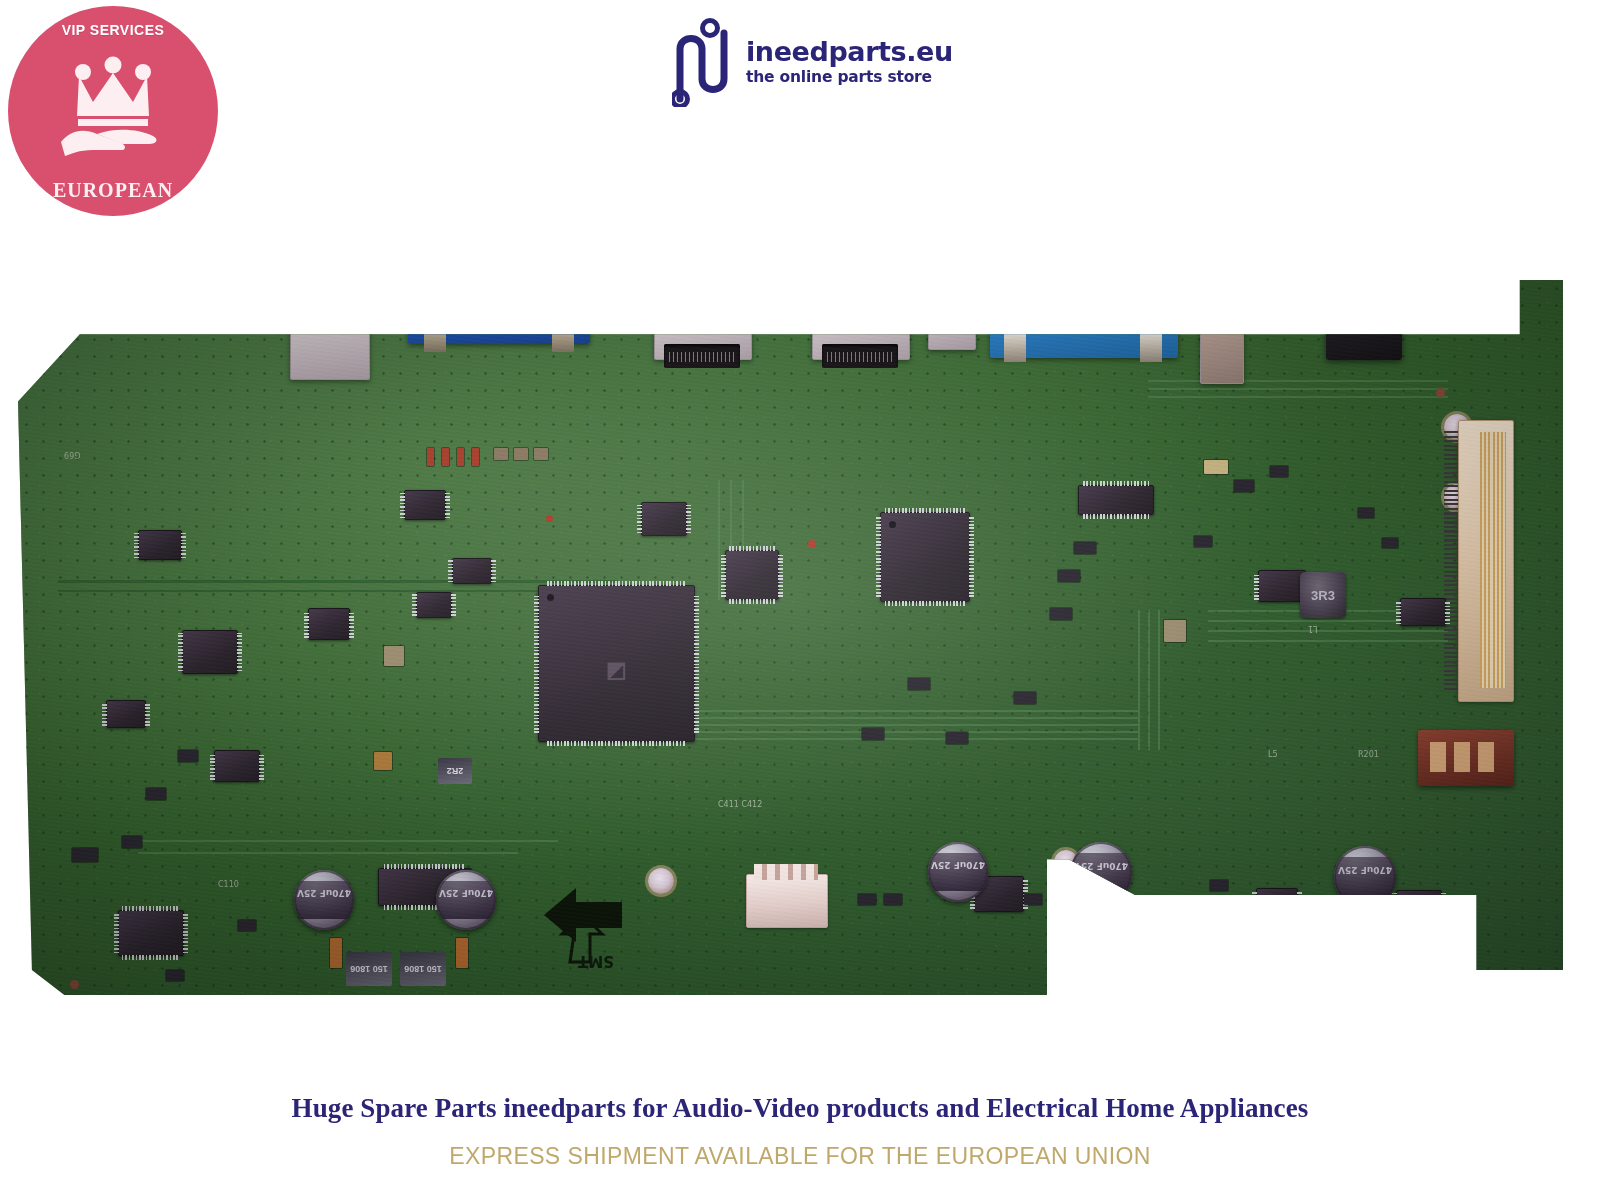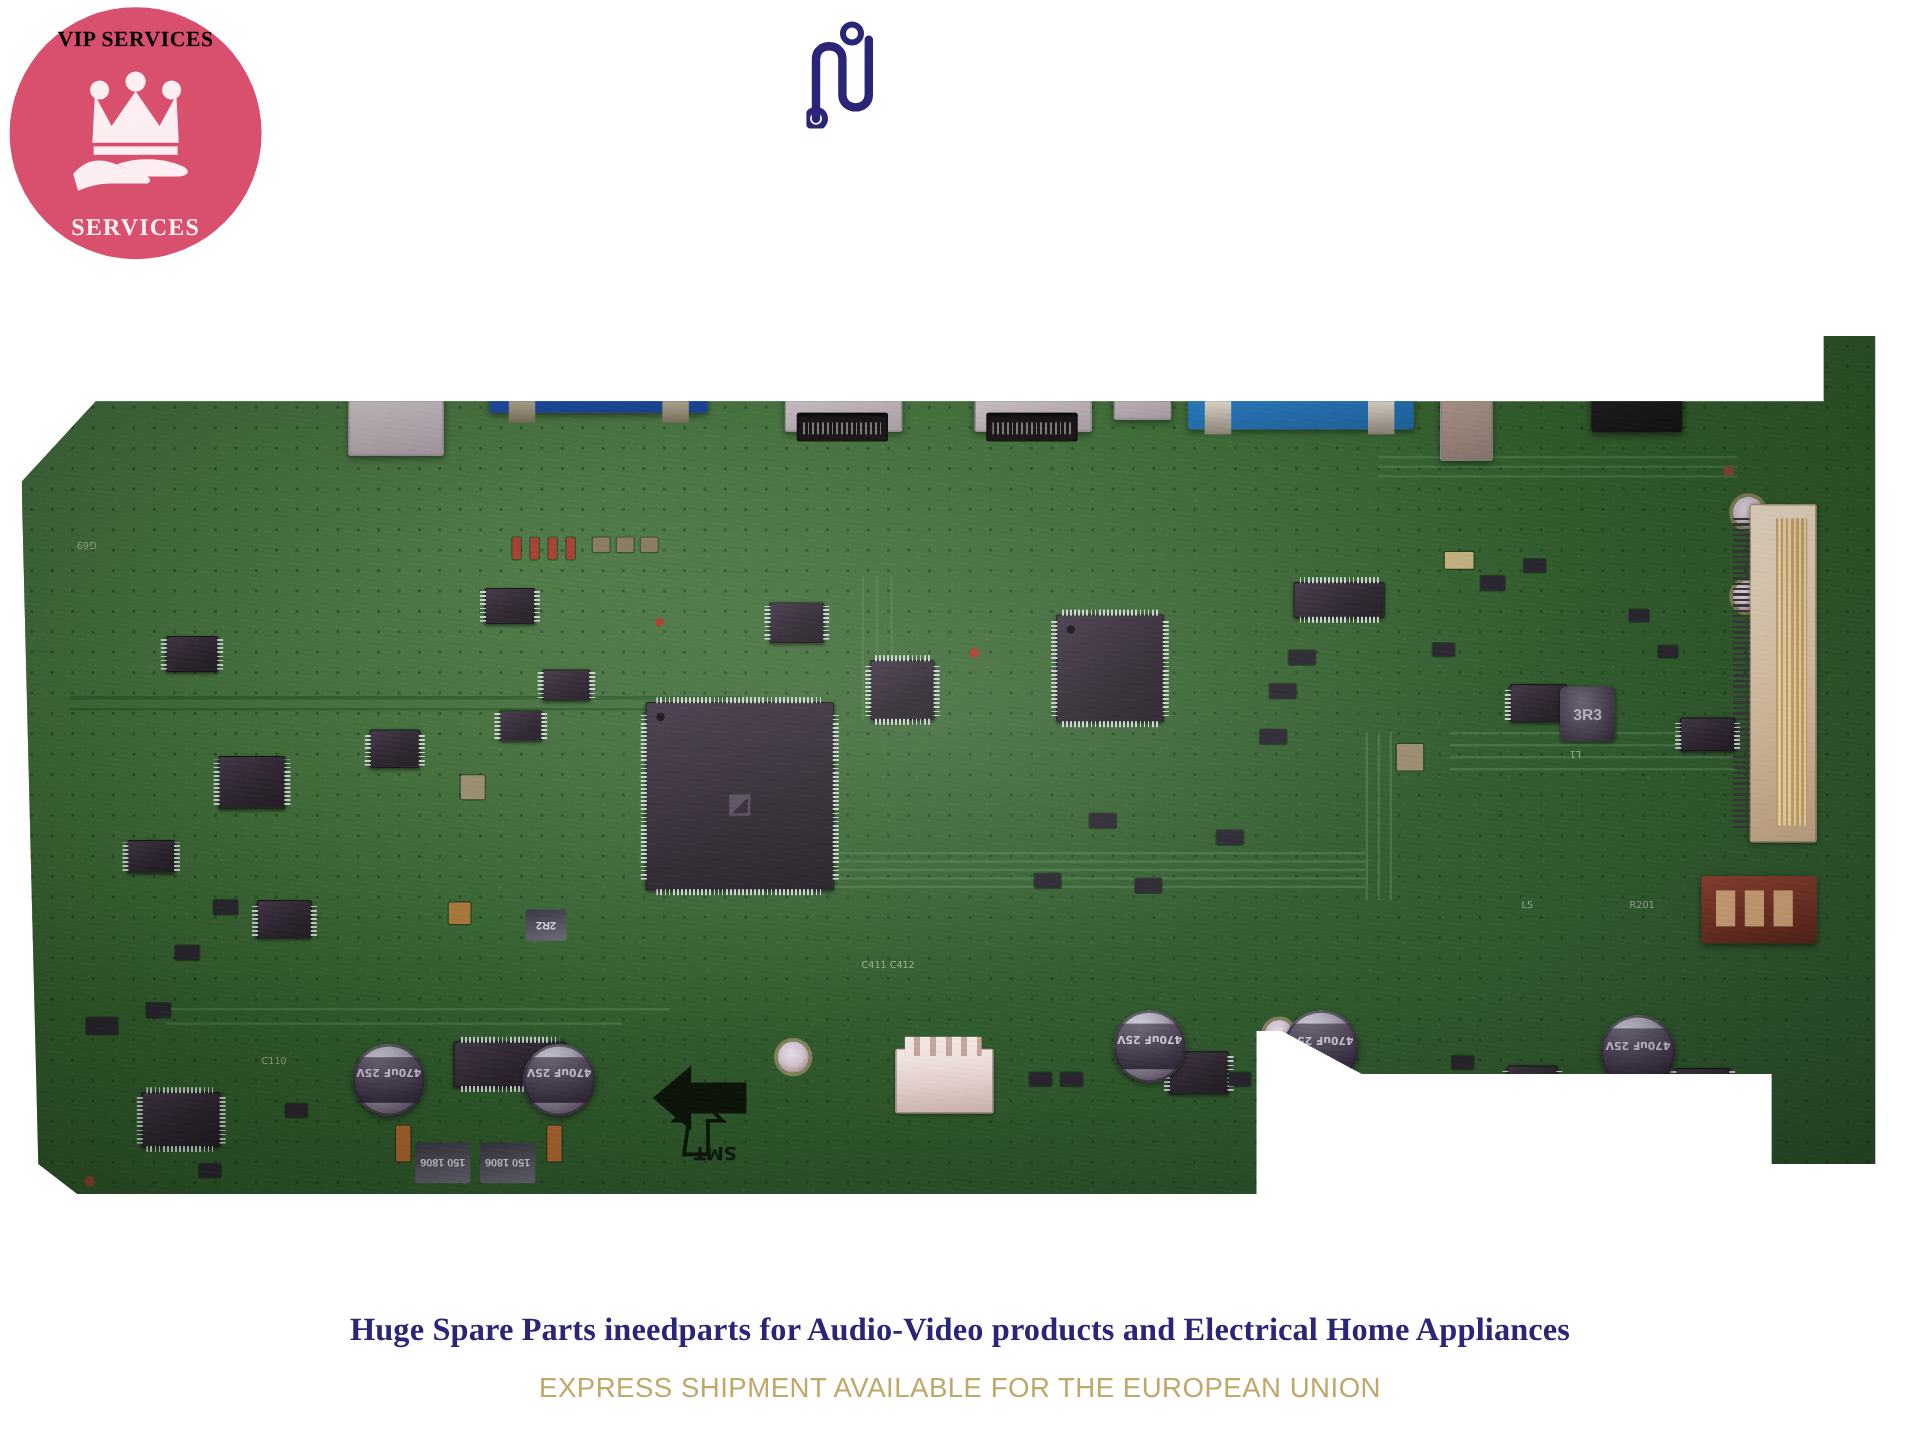--- a/index.html
+++ b/index.html
@@ -10,22 +10,22 @@
   }
 
   
   #vip-badge{
     position:absolute;left:8px;top:6px;width:210px;height:210px;
     border-radius:50%;background:#d9506e;
     display:flex;flex-direction:column;align-items:center;justify-content:space-between;
     padding:16px 0 14px 0;box-sizing:border-box;
   }
   #vip-badge .vip-top{
-    color:#000000;font-family:Liberation Serif, serif;font-weight:bold;
-    font-size:18px;letter-spacing:.5px;text-shadow:0 1px 0 rgba(0,0,0,.12);
+    color:#ffffff;font-family:Liberation Sans, sans-serif;font-weight:bold;
+    font-size:14px;letter-spacing:.5px;text-shadow:0 1px 0 rgba(0,0,0,.12);
   }
   #vip-badge .vip-bottom{
     color:#fdeef1;font-family:"Liberation Serif", serif;font-weight:bold;
     font-size:20px;letter-spacing:1px;
   }
   #vip-badge .vip-art{width:120px;height:105px;display:block;}
 
   
   #brand{
     position:absolute;left:672px;top:14px;width:300px;height:96px;
@@ -209,31 +209,35 @@
     <g fill="#fdeef1">
       <circle cx="30" cy="16" r="8"></circle>
         <circle cx="60" cy="9" r="8.5"></circle>
         <circle cx="90" cy="16" r="8"></circle>
       <path d="M26 20 L40 46 L60 17 L80 46 L94 20 L96 60 L24 60 Z"></path>
       <rect x="25" y="63" width="70" height="7"></rect>
       <path d="M8 86 C18 74 30 72 44 78 L66 86 C72 88 74 92 70 94 L40 94 C26 94 18 98 12 100 Z"></path>
       <path d="M44 78 C60 72 84 72 100 80 C106 83 104 88 96 88 L70 88"></path>
     </g>
   </svg>
-  <div class="vip-bottom">SERVICES</div>
+  <div class="vip-bottom">EUROPEAN</div>
 </div>
 
 <div id="brand">
   <svg class="mark" viewBox="0 0 66 90">
     <g fill="none" stroke="#2b2577" stroke-width="7" stroke-linecap="round">
       <path d="M8 82 L8 32 C8 18 30 18 30 32 L30 62 C30 76 52 76 52 62 L52 16"></path>
     </g>
     <circle cx="8" cy="82" r="7.5" fill="none" stroke="#2b2577" stroke-width="5"></circle>
     <circle cx="38" cy="11" r="7.5" fill="none" stroke="#2b2577" stroke-width="5"></circle>
   </svg>
+  <div class="words">
+    <div class="w1">ineedparts.eu</div>
+    <div class="w2">the online parts store</div>
+  </div>
 </div>
 
 <div id="photo">
 
   <div id="pcb">
     <div class="speckle"></div>
 
     <div class="trace" style="left:40px;top:300px;width:560px;height:3px;"></div>
     <div class="trace" style="left:40px;top:310px;width:540px;height:2px;"></div>
     <div class="trace l" style="left:600px;top:430px;width:520px;height:2px;"></div>

